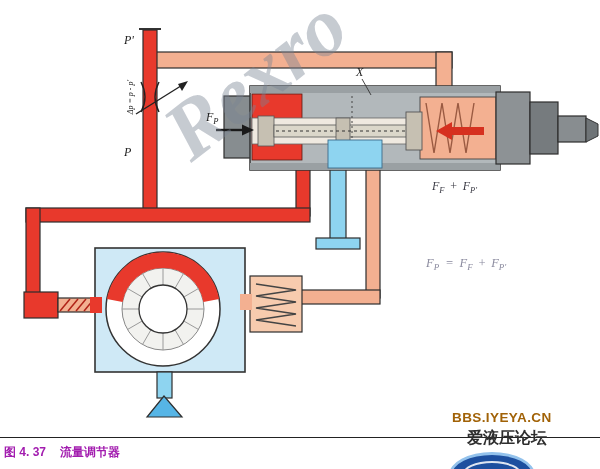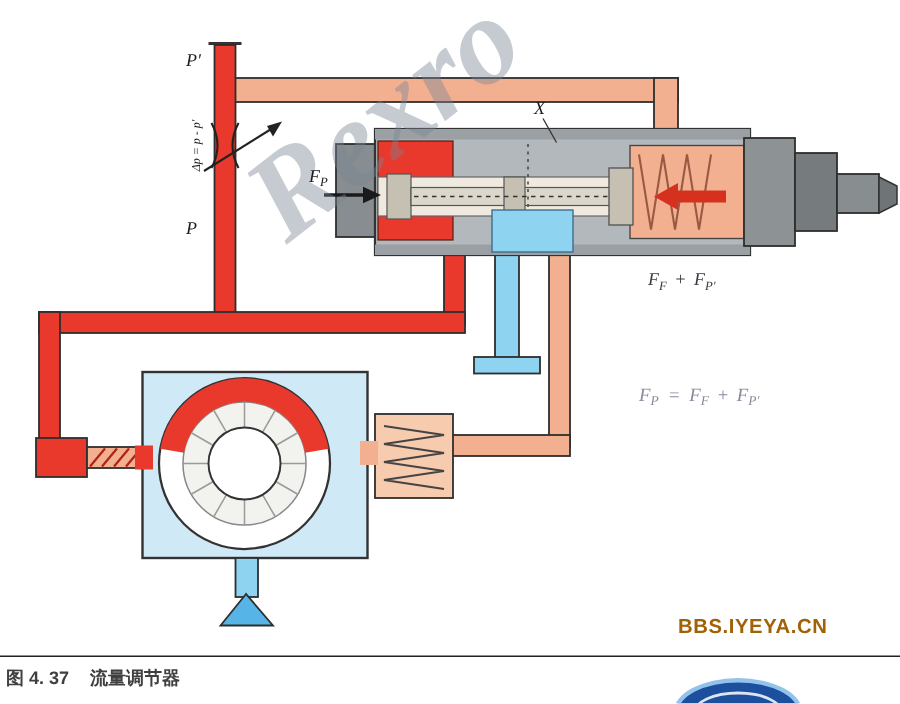--- a/index.html
+++ b/index.html
@@ -19,21 +19,21 @@
   .spring2{fill:none;stroke:#9a5a42;stroke-width:1.4;}
   .hatch{stroke:#b02318;stroke-width:1.5;}
   .vane{stroke:#9a9a9a;stroke-width:1;}
   .watermark{font-family:"Liberation Serif",serif;font-style:italic;font-weight:bold;
              font-size:82px;fill:#7a8494;opacity:.42;}
   .label{font-family:"Liberation Serif",serif;font-style:italic;font-size:12px;fill:#1c1c1c;}
   .small-label{font-family:"Liberation Serif",serif;font-style:italic;font-size:8px;fill:#1c1c1c;}
   .flabel{font-family:"Liberation Serif",serif;font-style:italic;font-size:12px;fill:#3a3a44;}
   .equation{font-family:"Liberation Serif",serif;font-style:italic;font-size:12.5px;fill:#8a8a9e;}
   .bottom-rule{position:absolute;left:0;top:437px;width:600px;height:0;border-top:1.6px solid #222;}
-  .caption{position:absolute;left:4px;top:444px;font-size:12px;font-weight:bold;color:#404040;}
+  .caption{position:absolute;left:4px;top:444px;font-size:12px;font-weight:bold;color:#a21caf;}
   .caption-title{margin-left:14px;}
   .site{position:absolute;left:452px;top:410px;font-size:13.5px;font-weight:bold;color:#a16207;letter-spacing:.4px;}
   .forum{position:absolute;left:467px;top:428px;font-size:16px;font-weight:bold;color:#2e2e2e;}
   .logo{position:absolute;left:449px;top:452px;width:80px;height:40px;background:#1d4f9f;
         border:3px solid #93c2ec;border-radius:50%;}
   .logo-inner{position:absolute;left:10px;top:6px;width:56px;height:24px;border:2px solid rgba(255,255,255,.85);
         border-radius:50%;}
 </style>
 </head>
 <body>
@@ -153,17 +153,18 @@
   <text class="equation" x="426" y="267">
     <tspan>F</tspan><tspan font-size="9" dy="3">P</tspan><tspan font-size="12.5" dy="-3" dx="6">=</tspan><tspan dx="6">F</tspan><tspan font-size="9" dy="3">F</tspan><tspan font-size="12.5" dy="-3" dx="5">+</tspan><tspan dx="5">F</tspan><tspan font-size="9" dy="3">P'</tspan>
   </text>
 </svg>
 
   <div class="bottom-rule"></div>
   <div class="caption">
     <span>图 4. 37</span><span class="caption-title">流量调节器</span>
   </div>
   <div class="site">BBS.IYEYA.CN</div>
+  <div class="forum">爱液压论坛</div>
   <div class="logo">
     <div class="logo-inner"></div>
   </div>
 
 </div>
 
 </body></html>

